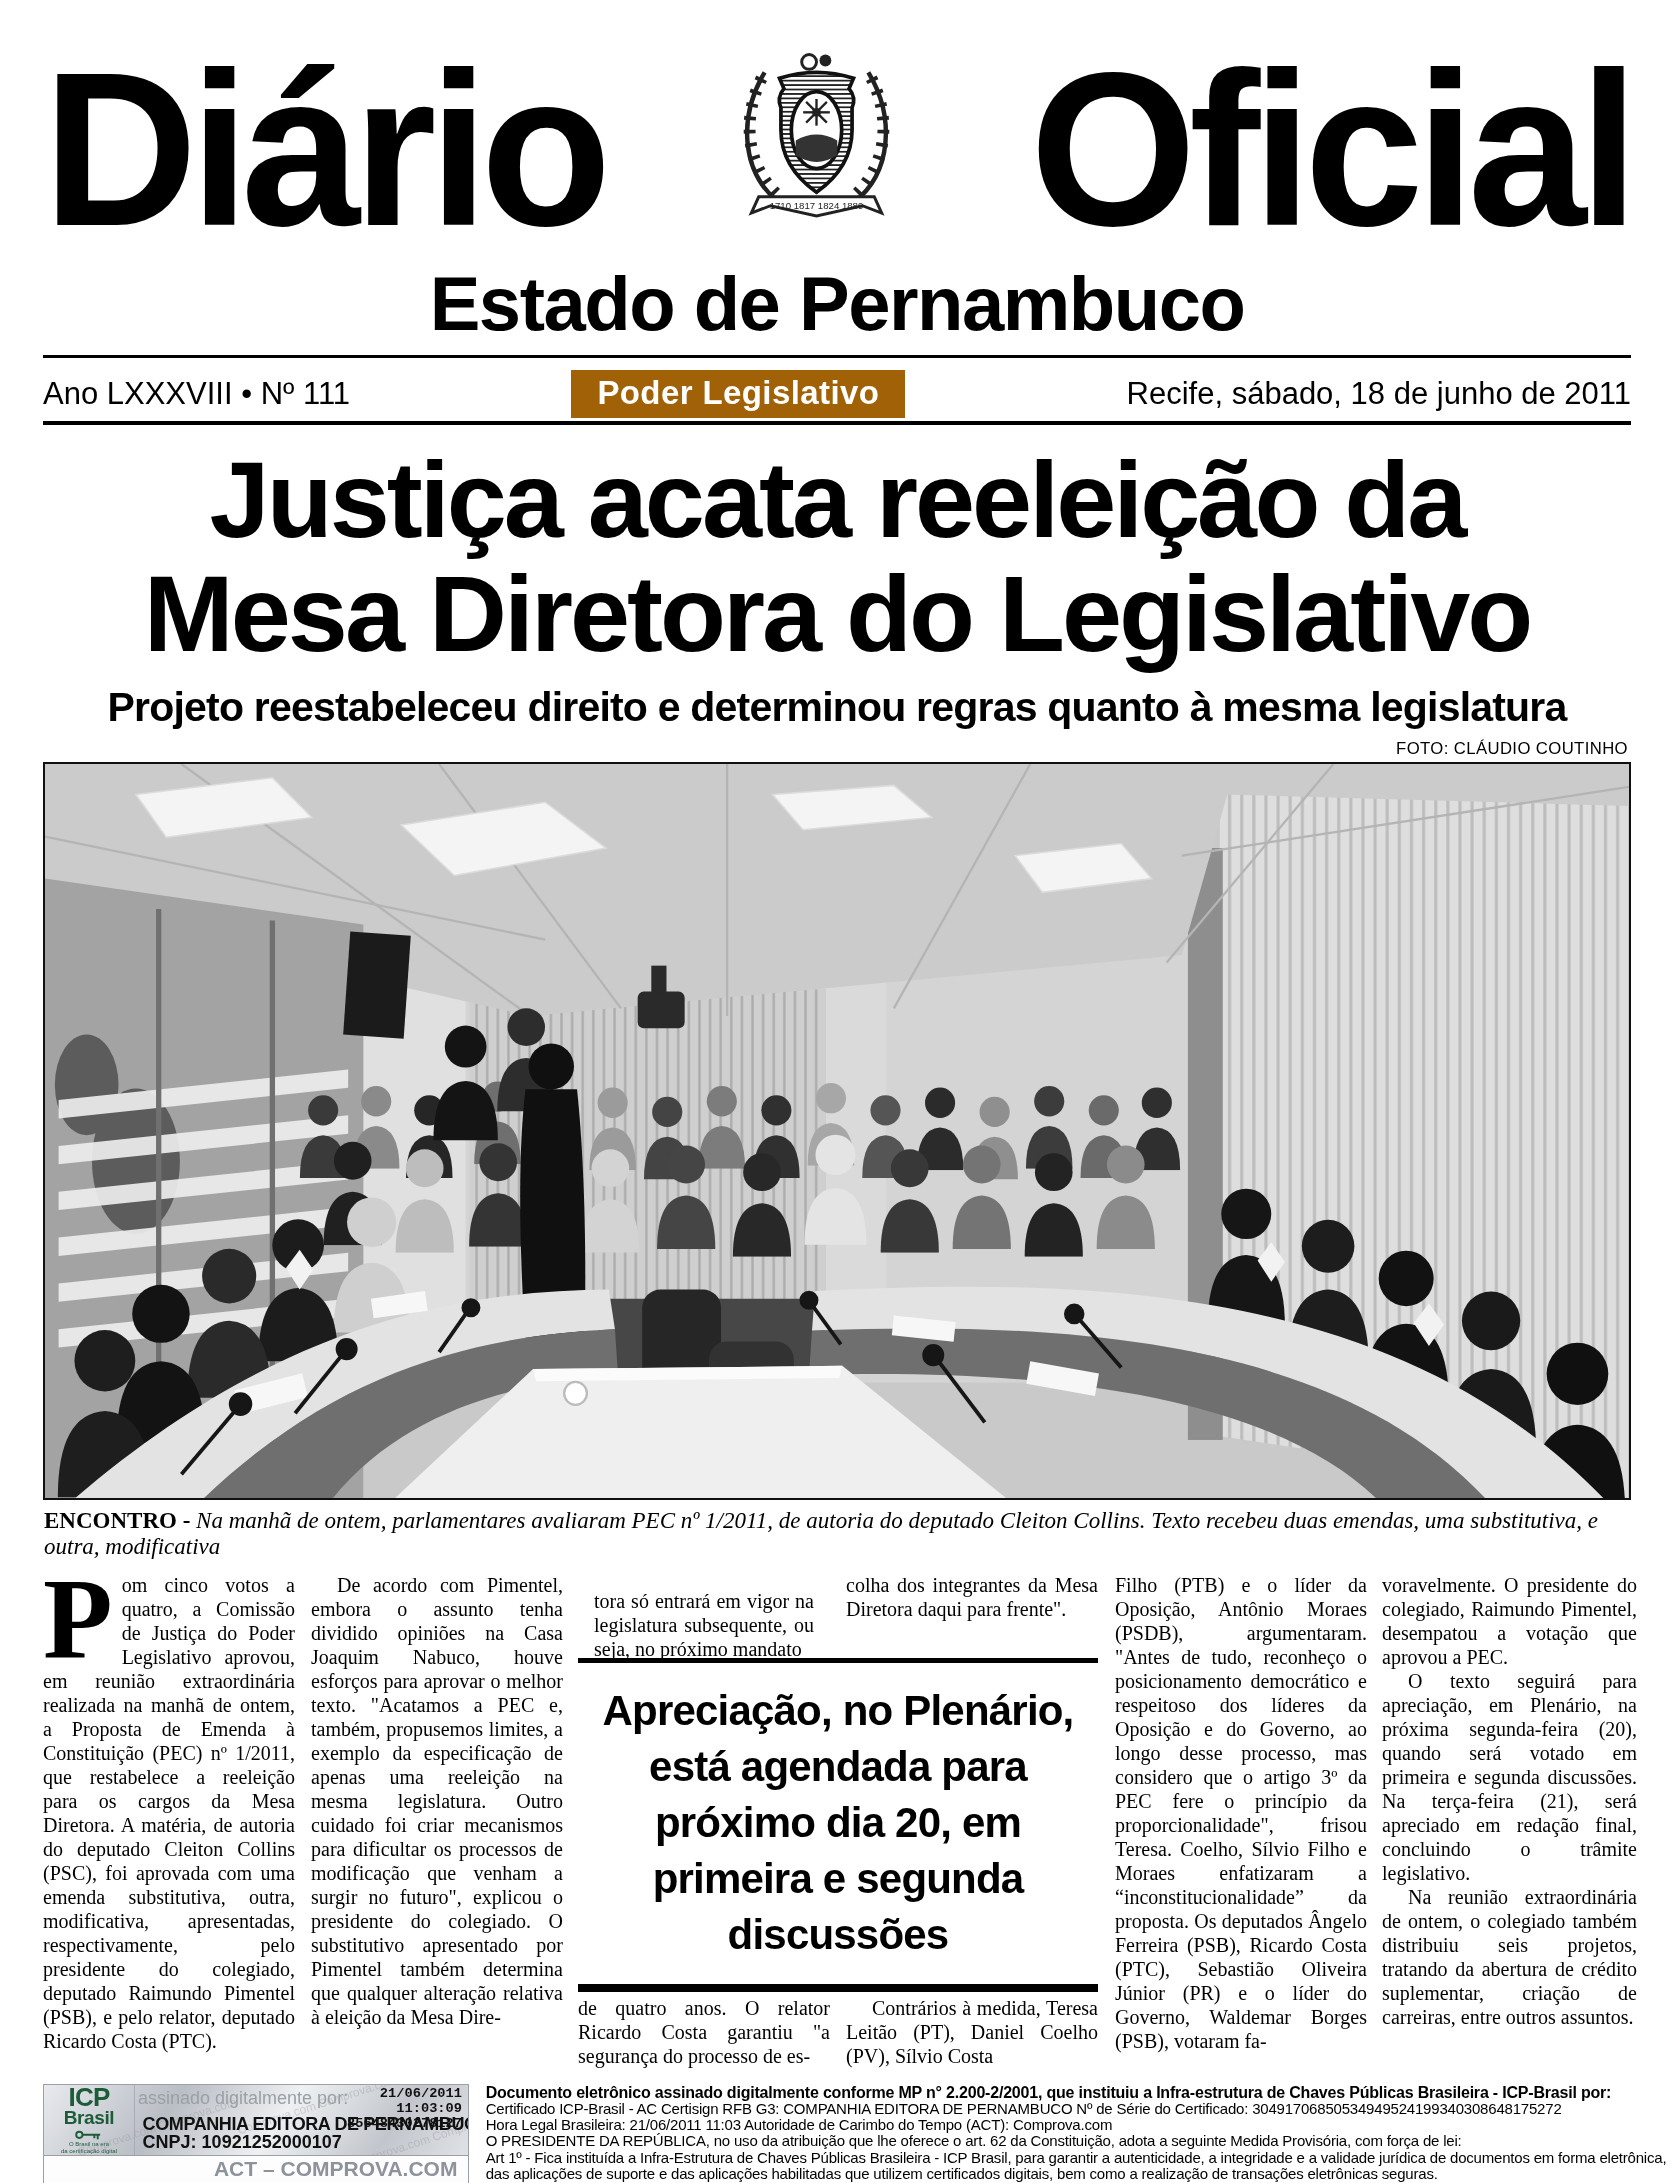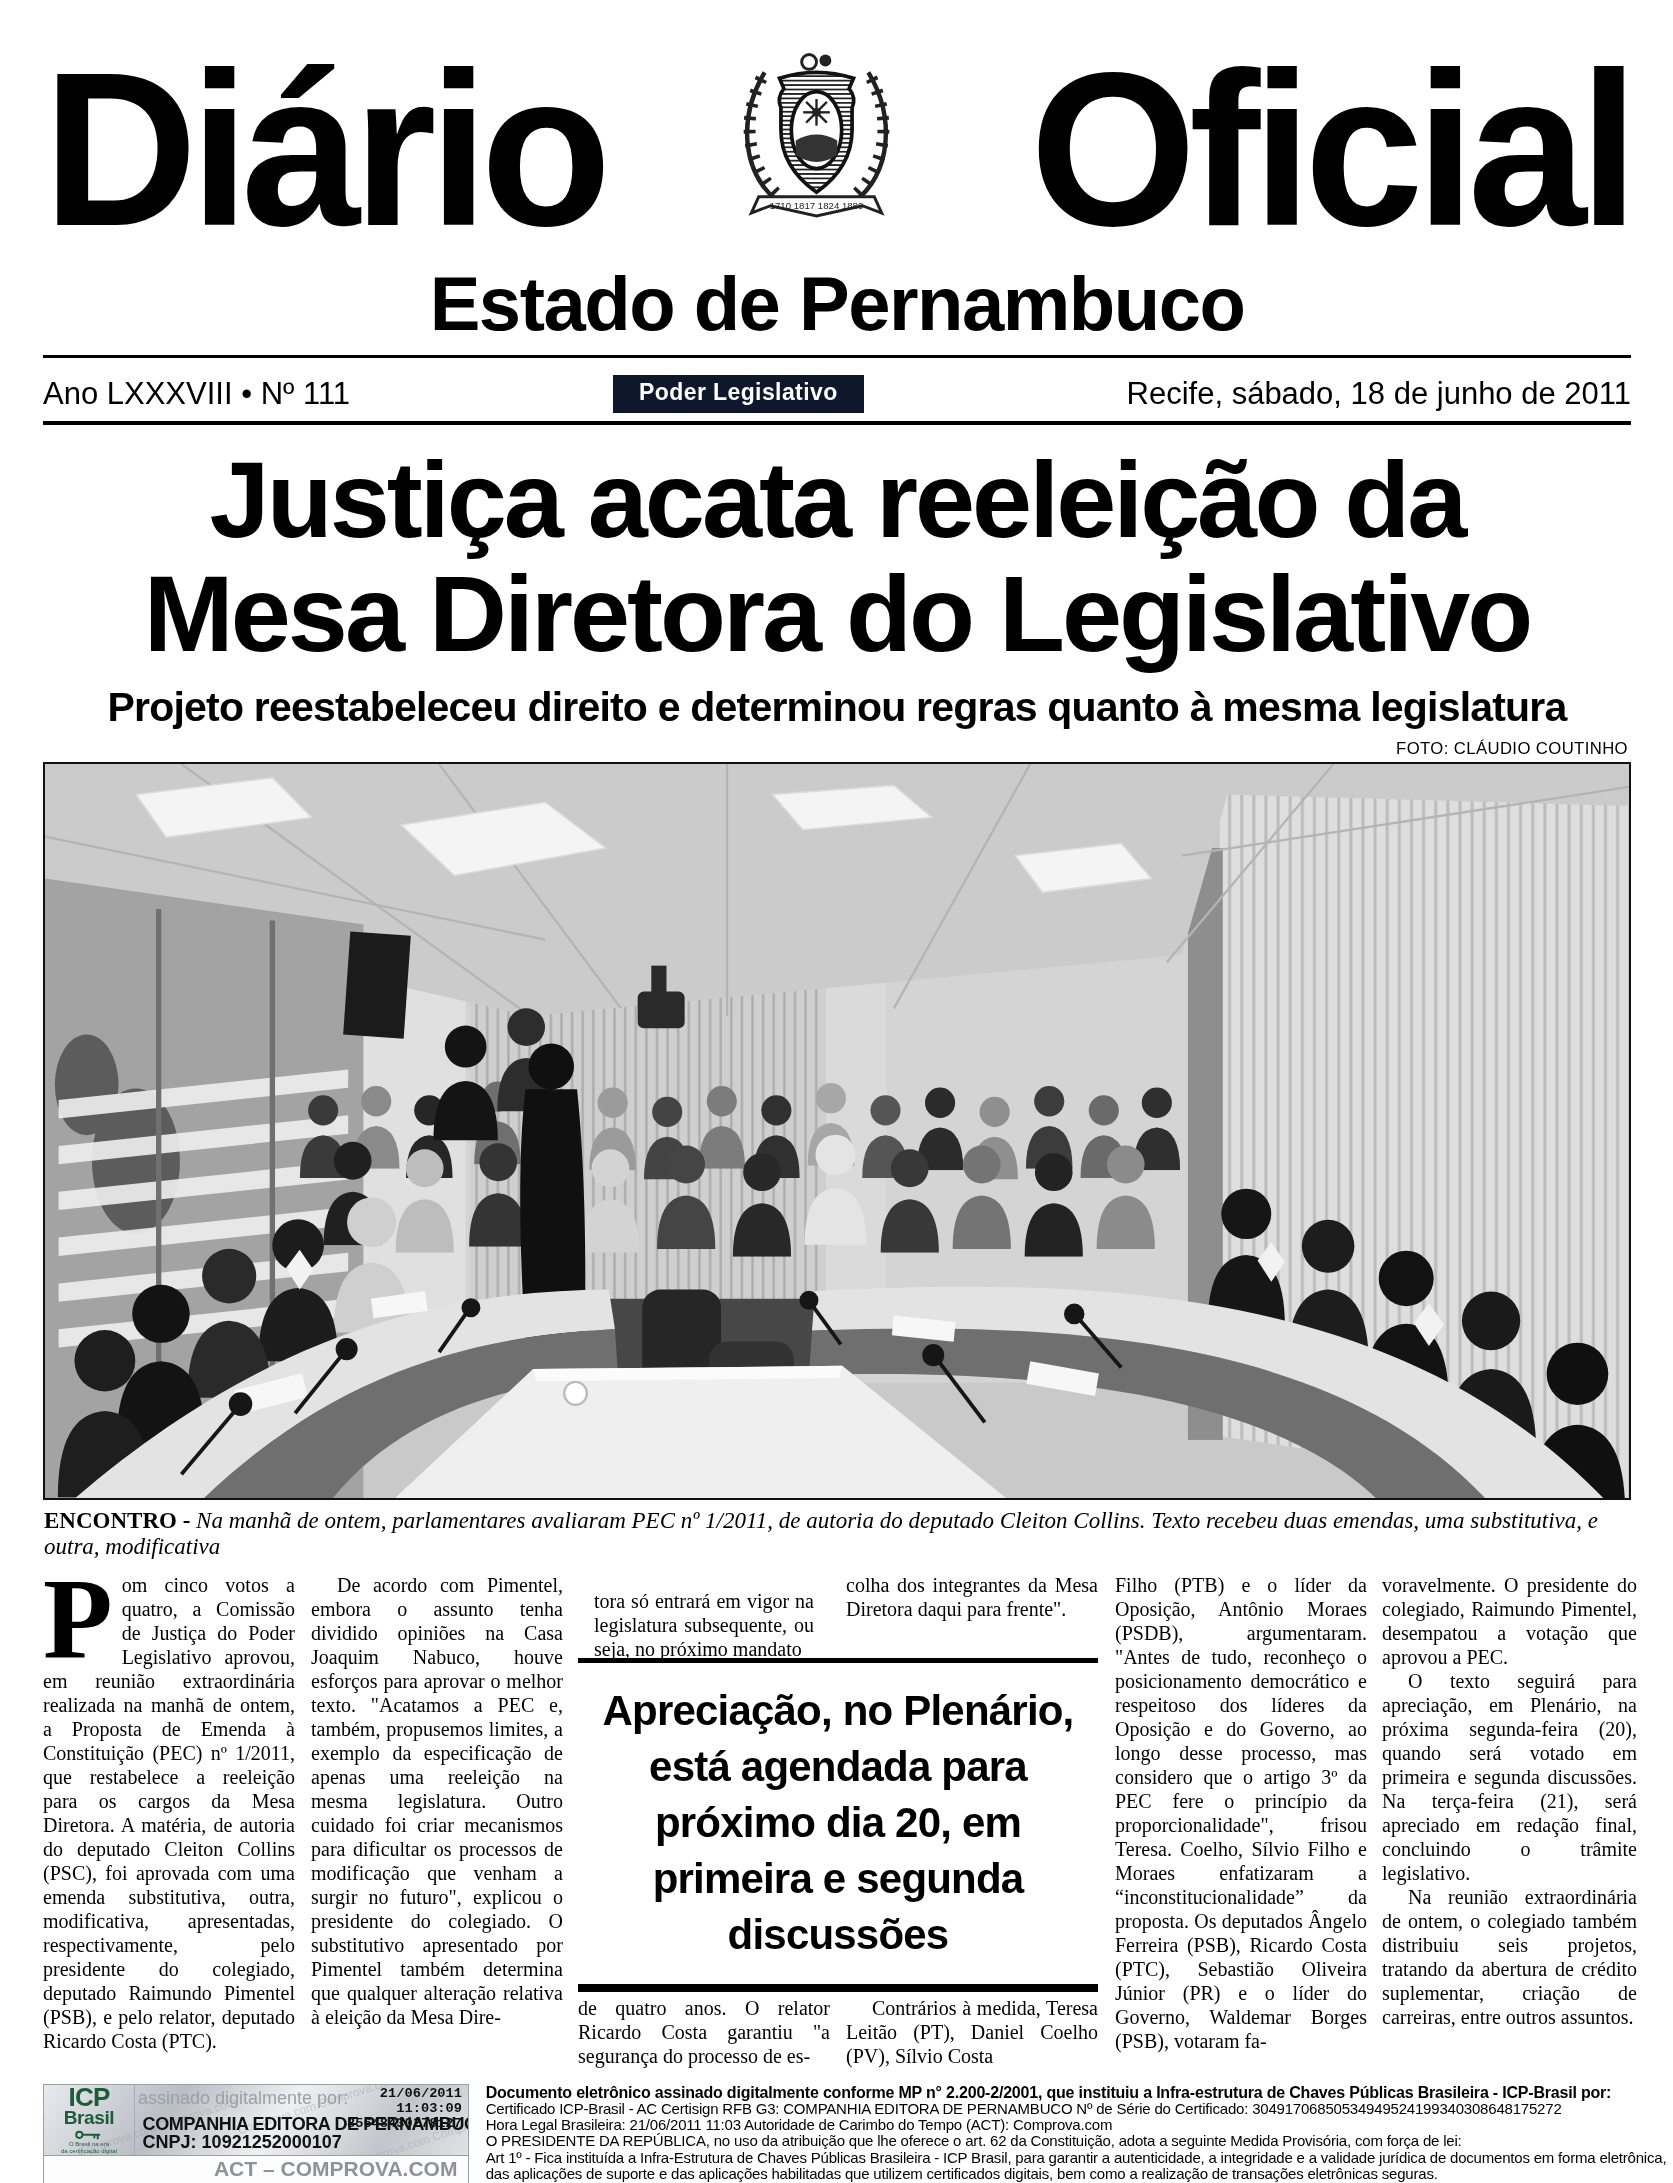--- a/index.html
+++ b/index.html
@@ -15,21 +15,21 @@
   .subtitle{text-align:center;font-size:76px;font-weight:bold;letter-spacing:-1.5px;
             margin-top:0;line-height:1.04;}
 
   .rule-thin{border-top:3px solid #000;margin:12px 43px 0;}
   .rule-mid{border-top:4.6px solid #000;margin:4.6px 43px 0;}
 
   
   .dateline{display:flex;align-items:center;justify-content:space-between;
             margin:14px 43px 0;height:44px;}
   .dl-left,.dl-right{font-size:31px;letter-spacing:0;}
-  .dl-badge{background:#0f172a;color:#fff;font-weight:bold;font-size:23px;
+  .dl-badge{background:#a16207;color:#fff;font-weight:bold;font-size:33px;
             padding:3.8px 26px 6.8px;letter-spacing:0.4px;}
 
   
   .headline{text-align:center;font-weight:bold;font-size:108px;line-height:114px;
             letter-spacing:-3px;margin-top:18px;}
   .subheadline{text-align:center;font-weight:bold;font-size:41px;letter-spacing:-0.8px;
                margin-top:13.7px;}
   .credit{text-align:right;font-size:16.7px;margin:7.6px 46px 3px 0;letter-spacing:0.4px;}
 
   

